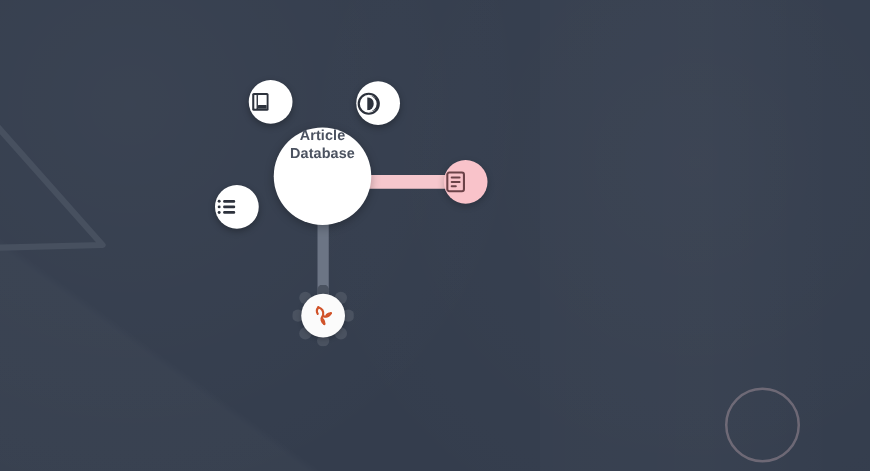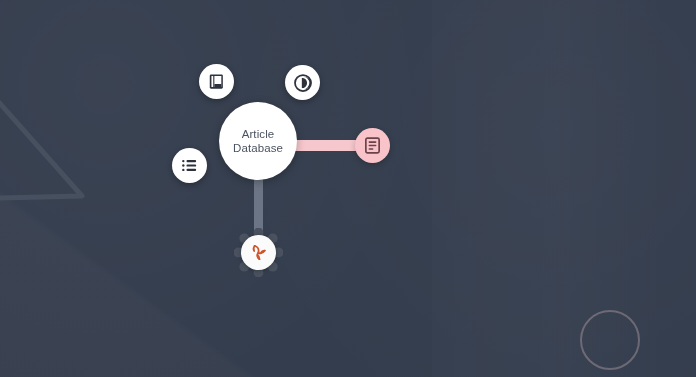--- a/index.html
+++ b/index.html
@@ -107,22 +107,22 @@
     height: 85px;
     background: #6c7585;
     border-radius: 2px;
   }
 
   
   .node {
     position: absolute;
     display: flex;
     align-items: center;
-    justify-content: center;
-    border-radius: 50%;
+    border-radius: 50%;
+    font-weight: bold;
   }
 
   .node-main {
     left: 219px;
     top: 102px;
     width: 78px;
     height: 78px;
     background: #ffffff;
     box-shadow: 0 2px 8px rgba(0,0,0,0.28);
     flex-direction: column;

